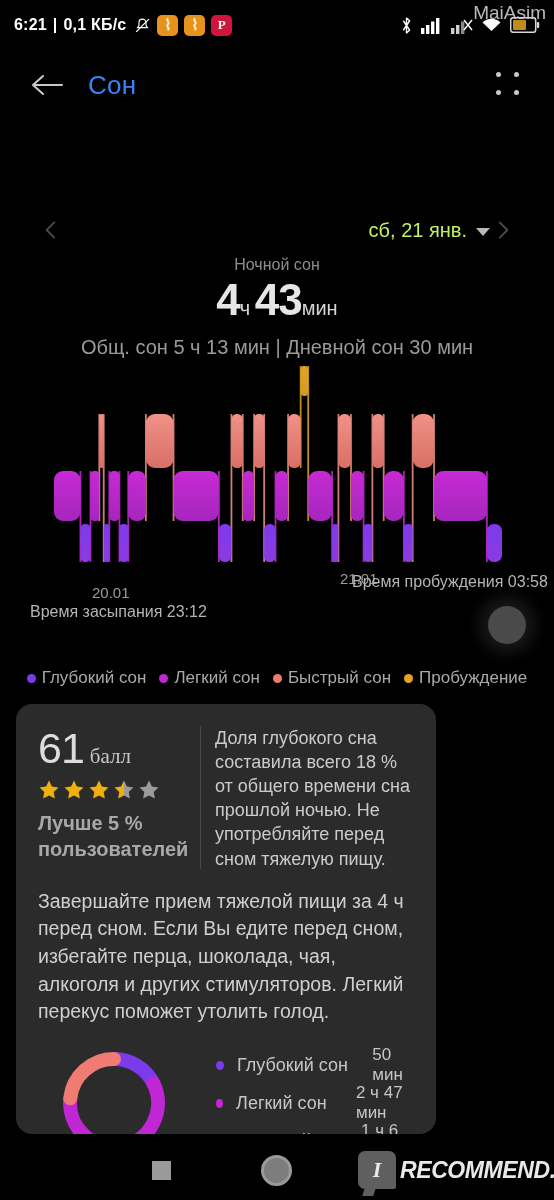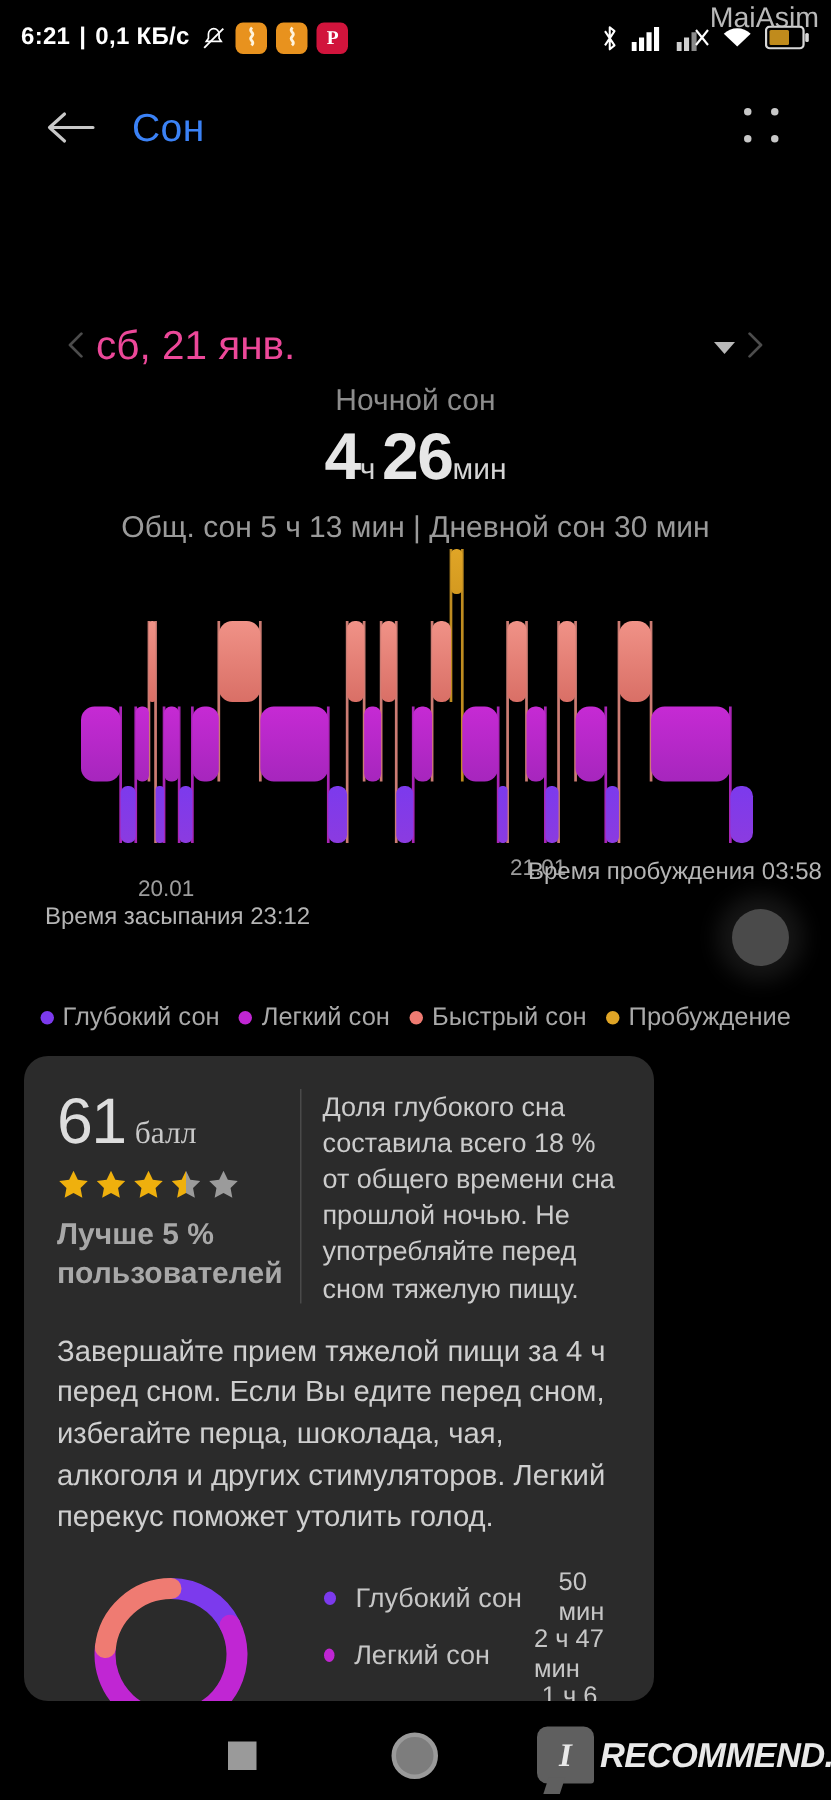--- a/index.html
+++ b/index.html
@@ -47,28 +47,28 @@
      display:flex; align-items:flex-start; justify-content:center; gap:34px;}
   .tab{ font-size:21px; color:#8d8d8d; padding-bottom:9px; position:relative; cursor:pointer;}
   .tab.active{ color:#a855f7; }
   .tab.active:after{ content:""; position:absolute; left:0; right:0; bottom:0; height:3px;
      background:#a855f7; border-radius:2px;}
 
   
   .daterow{ position:absolute; top:208px; left:0; width:554px; height:44px;
      display:flex; align-items:center; padding:0 38px;}
   .chev{ width:26px;height:26px; cursor:pointer; opacity:.55;}
-  .datelabel{ flex:1; text-align:center; font-size:27px; color:#ec4899;
-     display:flex; align-items:center; justify-content:space-between; gap:9px; cursor:pointer;}
+  .datelabel{ flex:1; text-align:center; font-size:20px; color:#bef264;
+     display:flex; align-items:center; justify-content:flex-end; gap:9px; cursor:pointer;}
   .caret{ width:0;height:0; border-left:7px solid transparent; border-right:7px solid transparent;
      border-top:8px solid #b9b9b9; display:inline-block; margin-top:3px;}
 
   
   .summary{ position:absolute; top:256px; left:0; width:554px; text-align:center;}
-  .sum-label{ font-size:20px; color:#8d8d8d; }
+  .sum-label{ font-size:16px; color:#8d8d8d; }
   .sum-big{ margin-top:4px; color:#e6e6e6; line-height:1; }
   .sum-big .n{ font-size:44px; font-weight:bold; letter-spacing:-1px;}
   .sum-big .u{ font-size:20px; font-weight:normal; color:#d5d5d5; }
   .sum-sub{ margin-top:14px; font-size:20px; color:#9a9a9a; }
 
   
   .chartwrap{ position:absolute; top:366px; left:0; width:554px; height:205px;}
   .chartwrap svg{ display:block; }
   .axis-l{ position:absolute; left:92px; top:584px; text-align:center; }
   .axis-r{ position:absolute; left:340px; top:570px; text-align:center; }
@@ -220,21 +220,21 @@
       <svg width="26" height="26" viewBox="0 0 24 24">
           <path d="M9 5l7 7-7 7" fill="none" stroke="#8a8a8a" stroke-width="1.7" stroke-linecap="round" stroke-linejoin="round"></path>
         </svg>
     </div>
   </div>
 
   <div class="summary">
     <div class="sum-label">Ночной сон</div>
     <div class="sum-big">
       <span class="n">4</span><span class="u">ч</span>
-      <span class="n">26</span><span class="u">мин</span>
+      <span class="n">43</span><span class="u">мин</span>
     </div>
     <div class="sum-sub">Общ. сон 5 ч 13 мин | Дневной сон 30 мин</div>
   </div>
 
   <div class="chartwrap">
     <svg id="hypno" width="554" height="205" viewBox="0 0 554 205">
         <defs>
           <linearGradient id="g0" x1="0" y1="0" x2="0" y2="1">
             <stop offset="0%" stop-color="#e0a526"></stop>
             <stop offset="100%" stop-color="#d49a20"></stop>

